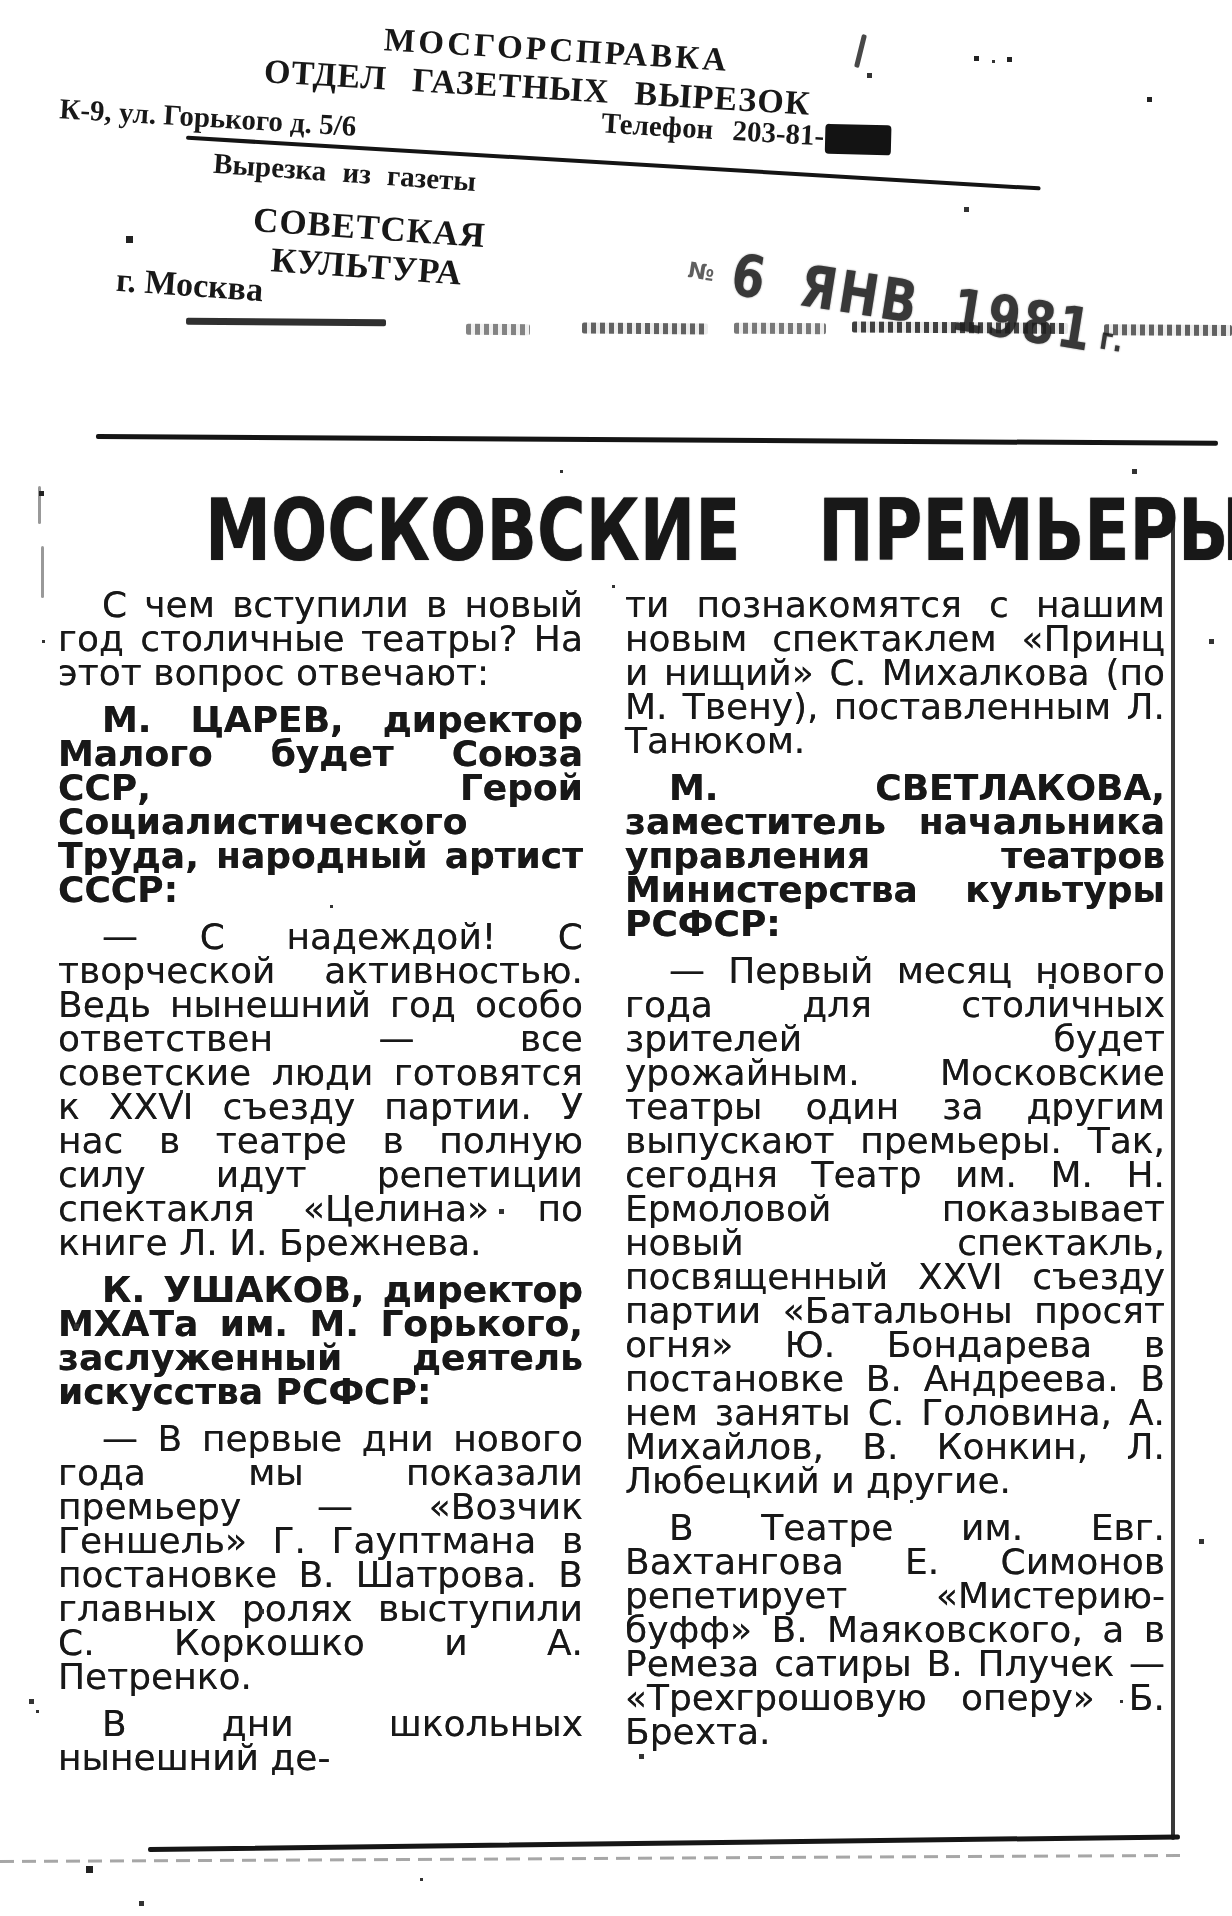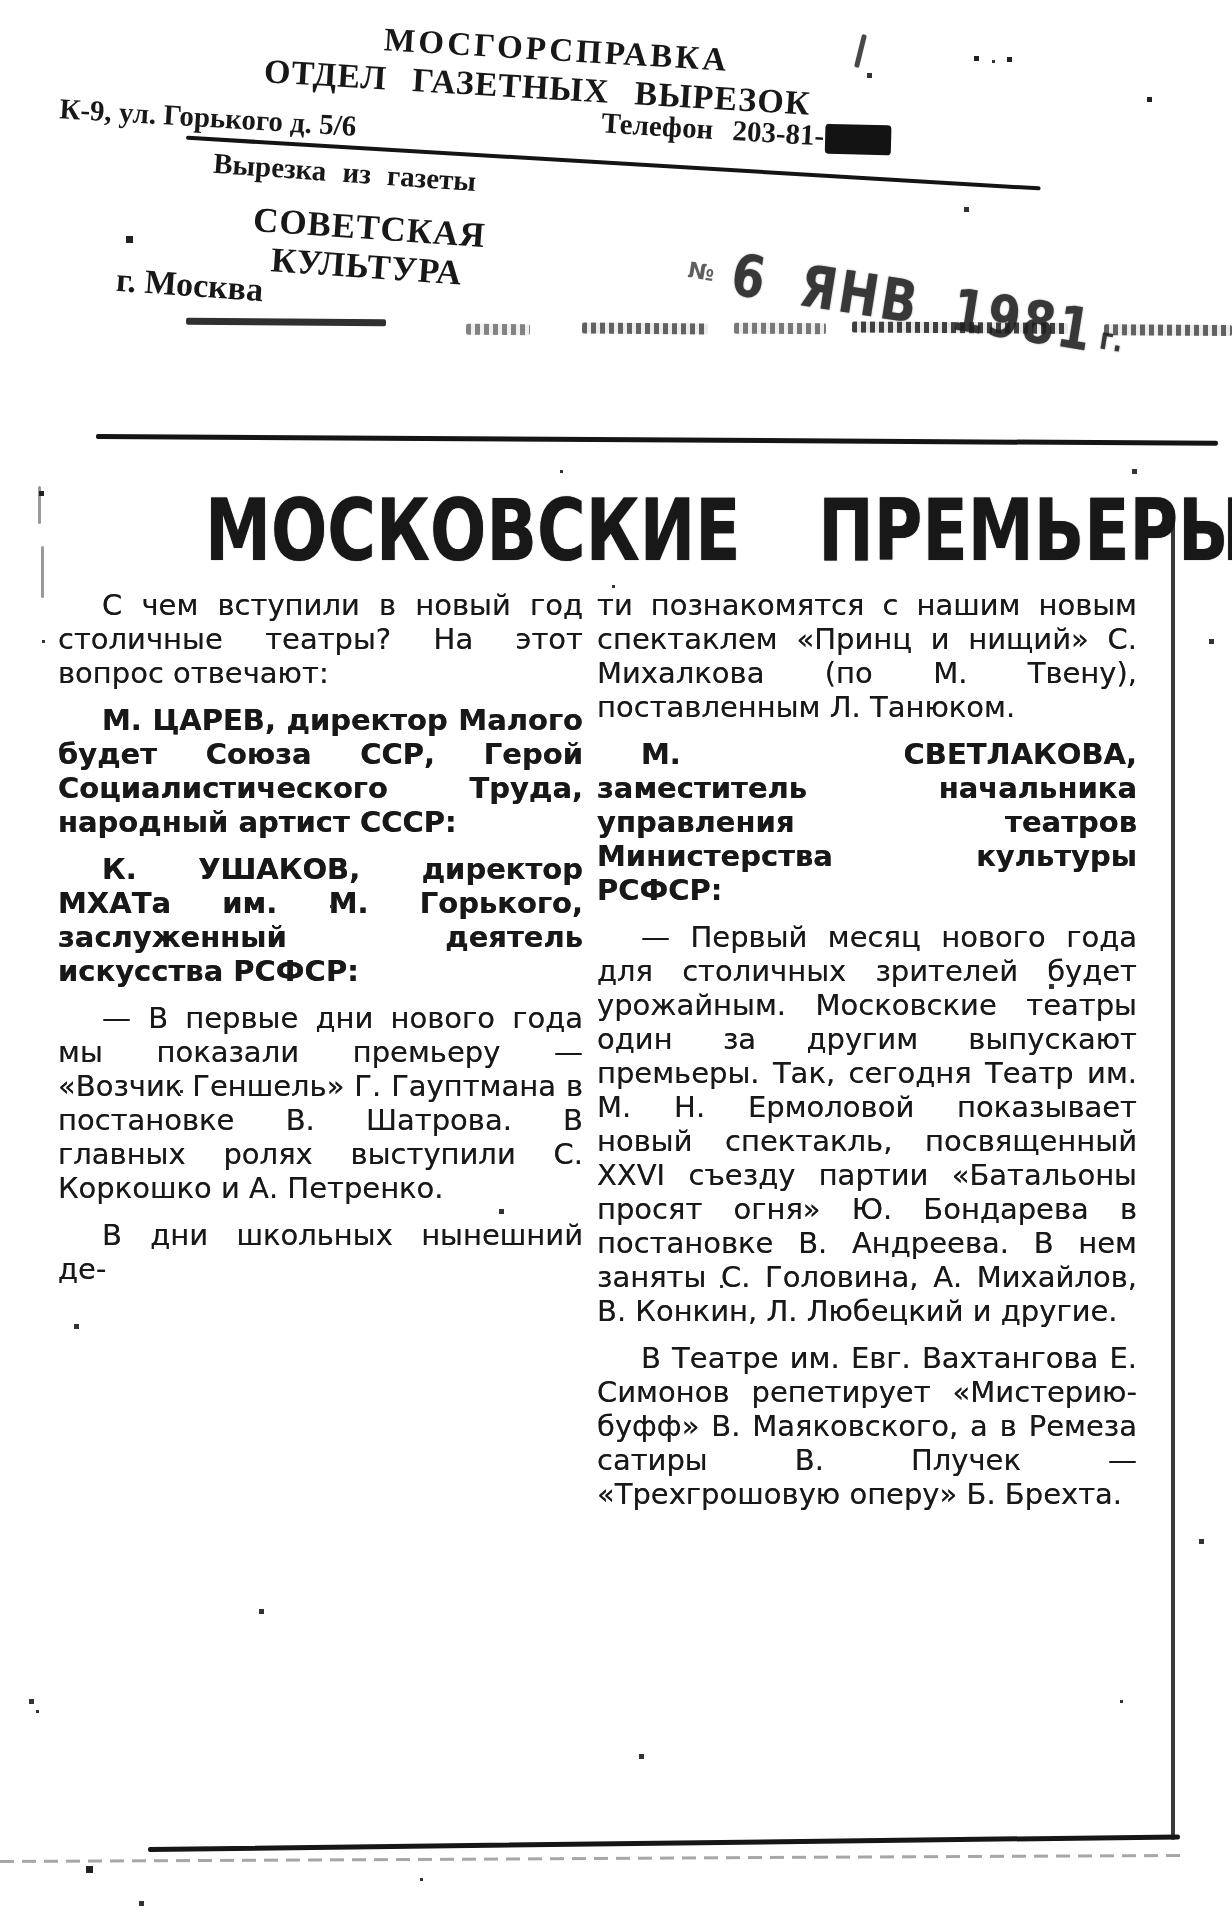--- a/index.html
+++ b/index.html
@@ -50,24 +50,24 @@
   .sm6{left:1046px;top:3px;width:128px;opacity:.7;}
 
   
   .article-rule-top{position:absolute;left:96px;top:434px;width:1122px;height:5px;background:#151515;
                     transform:rotate(.35deg);transform-origin:0 0;border-radius:2px;}
   .article-title{position:absolute;left:58px;top:481px;width:1118px;text-align:left;
                  font-size:85px;font-weight:bold;white-space:nowrap;
                  text-shadow:0 0 1px rgba(20,20,20,.8);}
   .title-inner{display:inline-block;transform:scaleX(.78);transform-origin:center top;word-spacing:70px;}
 
-  .col{position:absolute;top:588px;font-size:29px;line-height:34px;text-align:justify;
+  .col{position:absolute;top:588px;font-size:36px;line-height:34px;text-align:justify;
        text-shadow:0 0 .6px rgba(20,20,20,.7);}
   .col-left{left:58px;width:525px;}
-  .col-right{left:597px;width:540px;}
+  .col-right{left:625px;width:540px;}
   .para{margin:0 0 13px;text-indent:44px;}
   .para.bold{font-weight:bold;}
   .para.no-indent{text-indent:0;}
 
   .article-rule-bottom{position:absolute;left:148px;top:1847px;width:1032px;height:5px;background:#161616;
                        transform:rotate(-.7deg);transform-origin:0 0;border-radius:2px;}
   .article-rule-scratch{position:absolute;left:0;top:1857px;width:1180px;height:3px;opacity:.4;
                         background:repeating-linear-gradient(90deg,#222 0 14px,transparent 14px 22px);
                         transform:rotate(-.3deg);}
   .article-rule-right{position:absolute;left:1171px;top:510px;width:4px;height:1330px;
@@ -132,20 +132,21 @@
   </div>
 
   <div class="article-rule-top"></div>
   <h1 class="article-title" style="margin:0;">
     <span class="title-inner">МОСКОВСКИЕ ПРЕМЬЕРЫ</span>
   </h1>
 
   <div class="col col-left">
       <p class="para">С чем вступили в новый год столичные театры? На этот вопрос отвечают:</p>
       <p class="para bold">М. ЦАРЕВ, директор Малого будет Союза ССР, Герой Социалистического Труда, народный артист СССР:</p>
+      <p class="para">— С надеждой! С творческой активностью. Ведь нынешний год особо ответствен — все советские люди готовятся к XXVI съезду партии. У нас в театре в полную силу идут репетиции спектакля «Целина» по книге Л. И. Брежнева.</p>
       <p class="para bold">К. УШАКОВ, директор МХАТа им. М. Горького, заслуженный деятель искусства РСФСР:</p>
       <p class="para">— В первые дни нового года мы показали премьеру — «Возчик Геншель» Г. Гауптмана в постановке В. Шатрова. В главных ролях выступили С. Коркошко и А. Петренко.</p>
       <p class="para">В дни школьных нынешний де-</p>
     </div>
   <div class="col col-right">
       <p class="para no-indent">ти познакомятся с нашим новым спектаклем «Принц и нищий» С. Михалкова (по М. Твену), поставленным Л. Танюком.</p>
       <p class="para bold">М. СВЕТЛАКОВА, заместитель начальника управления театров Министерства культуры РСФСР:</p>
       <p class="para">— Первый месяц нового года для столичных зрителей будет урожайным. Московские театры один за другим выпускают премьеры. Так, сегодня Театр им. М. Н. Ермоловой показывает новый спектакль, посвященный XXVI съезду партии «Батальоны просят огня» Ю. Бондарева в постановке В. Андреева. В нем заняты С. Головина, А. Михайлов, В. Конкин, Л. Любецкий и другие.</p>
       <p class="para">В Театре им. Евг. Вахтангова Е. Симонов репетирует «Мистерию-буфф» В. Маяковского, а в Ремеза сатиры В. Плучек — «Трехгрошовую оперу» Б. Брехта.</p>
     </div>

